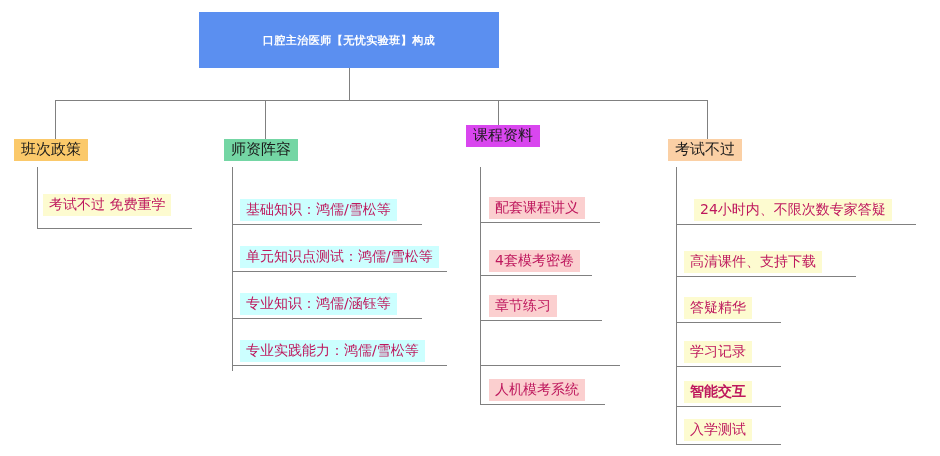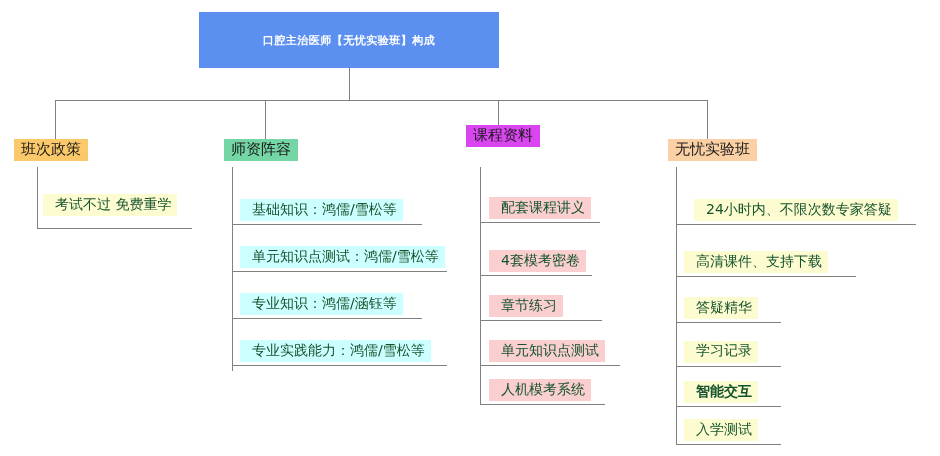--- a/index.html
+++ b/index.html
@@ -36,24 +36,24 @@
   }
   .cat-node {
     display: flex;
     align-items: center;
     padding: 2px 7px 3px 7px;
     font-size: 15px;
     line-height: 1.15;
   }
   .leaf-node {
     display: inline-block;
-    padding: 2px 6px 3px 12px;
+    padding: 2px 6px 3px 6px;
     font-size: 14px;
     line-height: 1.2;
-    color: #14532d;
+    color: #be185d;
   }
 
   
   .conn {
     position: absolute;
     background: #808080;
   }
   .conn-h { height: 1px; }
   .conn-v { width: 1px; }
 </style>
@@ -102,21 +102,21 @@
   <div class="node cat-node" style="left:14px; top:139px; background:#fbc96a;">
     <span>班次政策</span>
   </div>
   <div class="node cat-node" style="left:224px; top:139px; background:#74d6a4;text-align:right;">
     <span>师资阵容</span>
   </div>
   <div class="node cat-node" style="left:466px; top:125px; background:#d946ef;">
     <span>课程资料</span>
   </div>
   <div class="node cat-node" style="left:668px; top:139px; background:#fbd0a5;">
-    <span>无忧实验班</span>
+    <span>考试不过</span>
   </div>
 
   <div class="node" style="left:43px; top:194px;">
     <span class="leaf-node" style="background:#fdfbd0;">考试不过 免费重学</span>
   </div>
 
   <div class="node" style="left:240px; top:199px;">
     <span class="leaf-node" style="background:#ccffff;">基础知识：鸿儒/雪松等</span>
   </div>
   <div class="node" style="left:240px; top:246px;">
@@ -131,37 +131,34 @@
 
   <div class="node" style="left:489px; top:197px;">
     <span class="leaf-node" style="background:#fbcfcf;">配套课程讲义</span>
   </div>
   <div class="node" style="left:489px; top:250px;">
     <span class="leaf-node" style="background:#fbcfcf;">4套模考密卷</span>
   </div>
   <div class="node" style="left:489px; top:295px;">
     <span class="leaf-node" style="background:#fbcfcf;">章节练习</span>
   </div>
-  <div class="node" style="left:489px; top:340px;">
-    <span class="leaf-node" style="background:#fbcfcf;">单元知识点测试</span>
-  </div>
   <div class="node" style="left:489px; top:379px;">
     <span class="leaf-node" style="background:#fbcfcf;text-align:right;">人机模考系统</span>
   </div>
 
   <div class="node" style="left:694px; top:199px;">
     <span class="leaf-node" style="background:#fdfbd0;">24小时内、不限次数专家答疑</span>
   </div>
   <div class="node" style="left:684px; top:251px;">
     <span class="leaf-node" style="background:#fdfbd0;">高清课件、支持下载</span>
   </div>
   <div class="node" style="left:684px; top:297px;">
     <span class="leaf-node" style="background:#fdfbd0;">答疑精华</span>
   </div>
-  <div class="node" style="left:684px; top:341px;font-family:Liberation Mono, monospace;">
+  <div class="node" style="left:684px; top:341px;">
     <span class="leaf-node" style="background:#fdfbd0;">学习记录</span>
   </div>
   <div class="node" style="left:684px; top:381px;">
     <span class="leaf-node" style="background:#fdfbd0;font-weight:bold;">智能交互</span>
   </div>
   <div class="node" style="left:684px; top:419px;">
     <span class="leaf-node" style="background:#fdfbd0;">入学测试</span>
   </div>
 
 </div>

